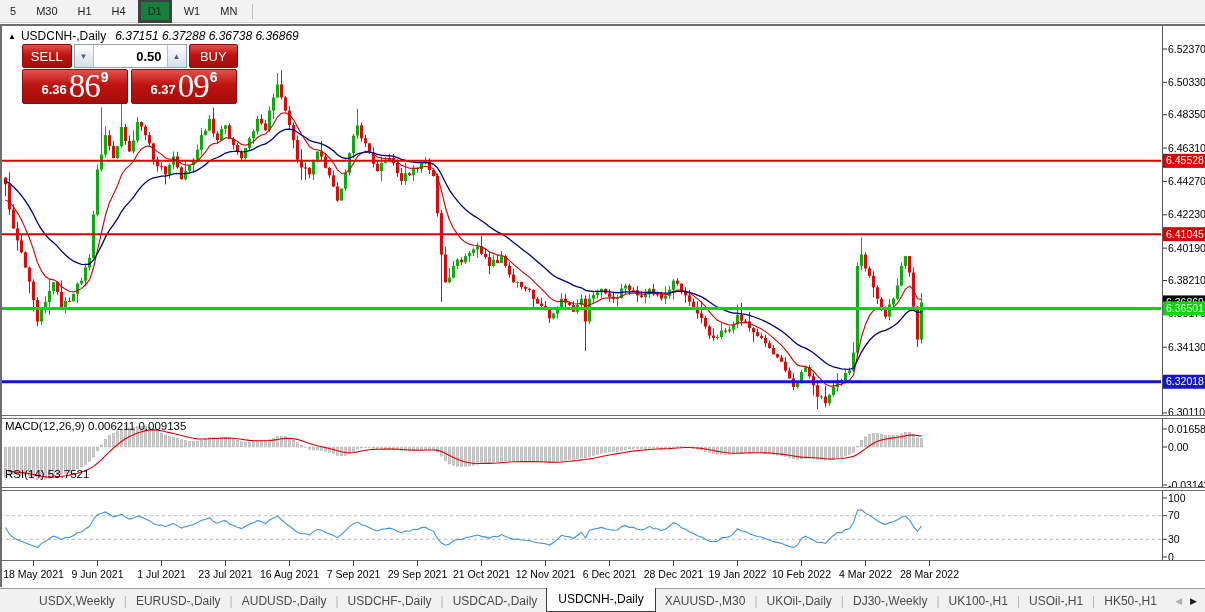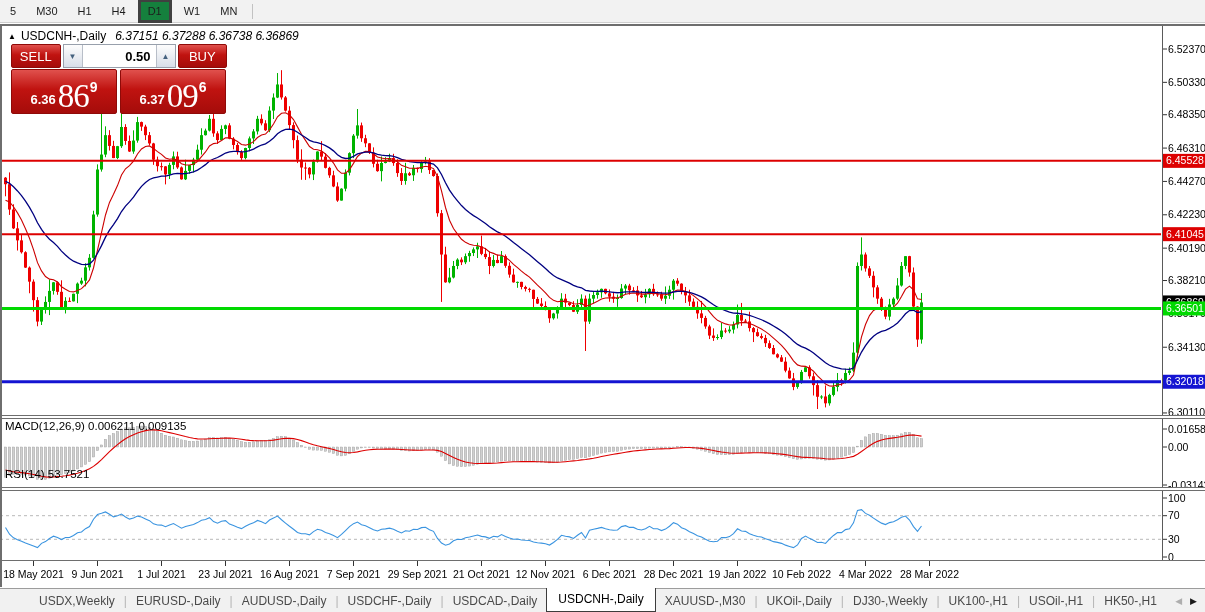--- a/index.html
+++ b/index.html
@@ -24,33 +24,33 @@
   #chart-svg{position:absolute;top:0;left:0;z-index:2;}
   #chart-svg text{font-family:"Liberation Sans",sans-serif;font-size:10.5px;fill:#000;}
   #chart-svg text.badge-t{fill:#fff;}
 
   
   #chart-header{position:absolute;left:8px;top:29px;z-index:5;font-size:12px;color:#000;white-space:nowrap;}
   #chart-header .tri{font-size:8px;margin-right:5px;vertical-align:1px;}
   #chart-header .ohlc{margin-left:9px;font-style:italic;}
 
   
-  #quote-panel{position:absolute;left:11px;top:44px;width:216px;z-index:5;}
+  #quote-panel{position:absolute;left:22px;top:44px;width:216px;z-index:5;}
   .qrow1{display:flex;height:24px;}
   .qbtn{width:50px;display:flex;align-items:center;justify-content:center;color:#fff;font-size:13px;
         background:linear-gradient(#e0514d,#c01310 45%,#a50c0a);border:1px solid #8f0a08;
         border-radius:2px;box-sizing:border-box;cursor:pointer;}
   .vol-group{display:flex;flex:1;margin:0 2px;border:1px solid #98a0ac;box-sizing:border-box;background:#fff;}
   .stepper{width:18px;display:flex;align-items:center;justify-content:center;font-size:8px;color:#44617e;
            background:linear-gradient(#fdfdfd,#d8dee8);cursor:pointer;}
   .stepper.dn{border-right:1px solid #b8bec8;}
   .stepper.up{border-left:1px solid #b8bec8;}
   #vol-input{flex:1;width:60px;border:none;outline:none;text-align:right;padding:0 5px 0 8px;
              font:600 13px "Liberation Sans",sans-serif;color:#000;}
-  .qrow2{display:flex;margin-top:1px;height:45px;}
+  .qrow2{display:flex;margin-top:1px;height:35px;}
   .qprice{width:106px;display:flex;align-items:flex-end;justify-content:center;color:#fff;
           background:linear-gradient(#e0514d,#c01310 45%,#a50c0a);border:1px solid #8f0a08;
           border-radius:2px;box-sizing:border-box;padding-bottom:2px;cursor:pointer;}
   .qprice.buy{margin-left:3px;}
   .qp-small{font-size:13px;font-weight:bold;margin:0 2px 4px 0;}
   .qp-big{font-size:33px;line-height:30px;letter-spacing:-1px;font-family:Liberation Serif, serif;}
   .qp-sup{font-size:14px;font-weight:bold;margin:0 0 16px 1px;}
 
   
   .ind-label{position:absolute;left:5px;z-index:5;font-size:11.5px;color:#000;white-space:nowrap;}

